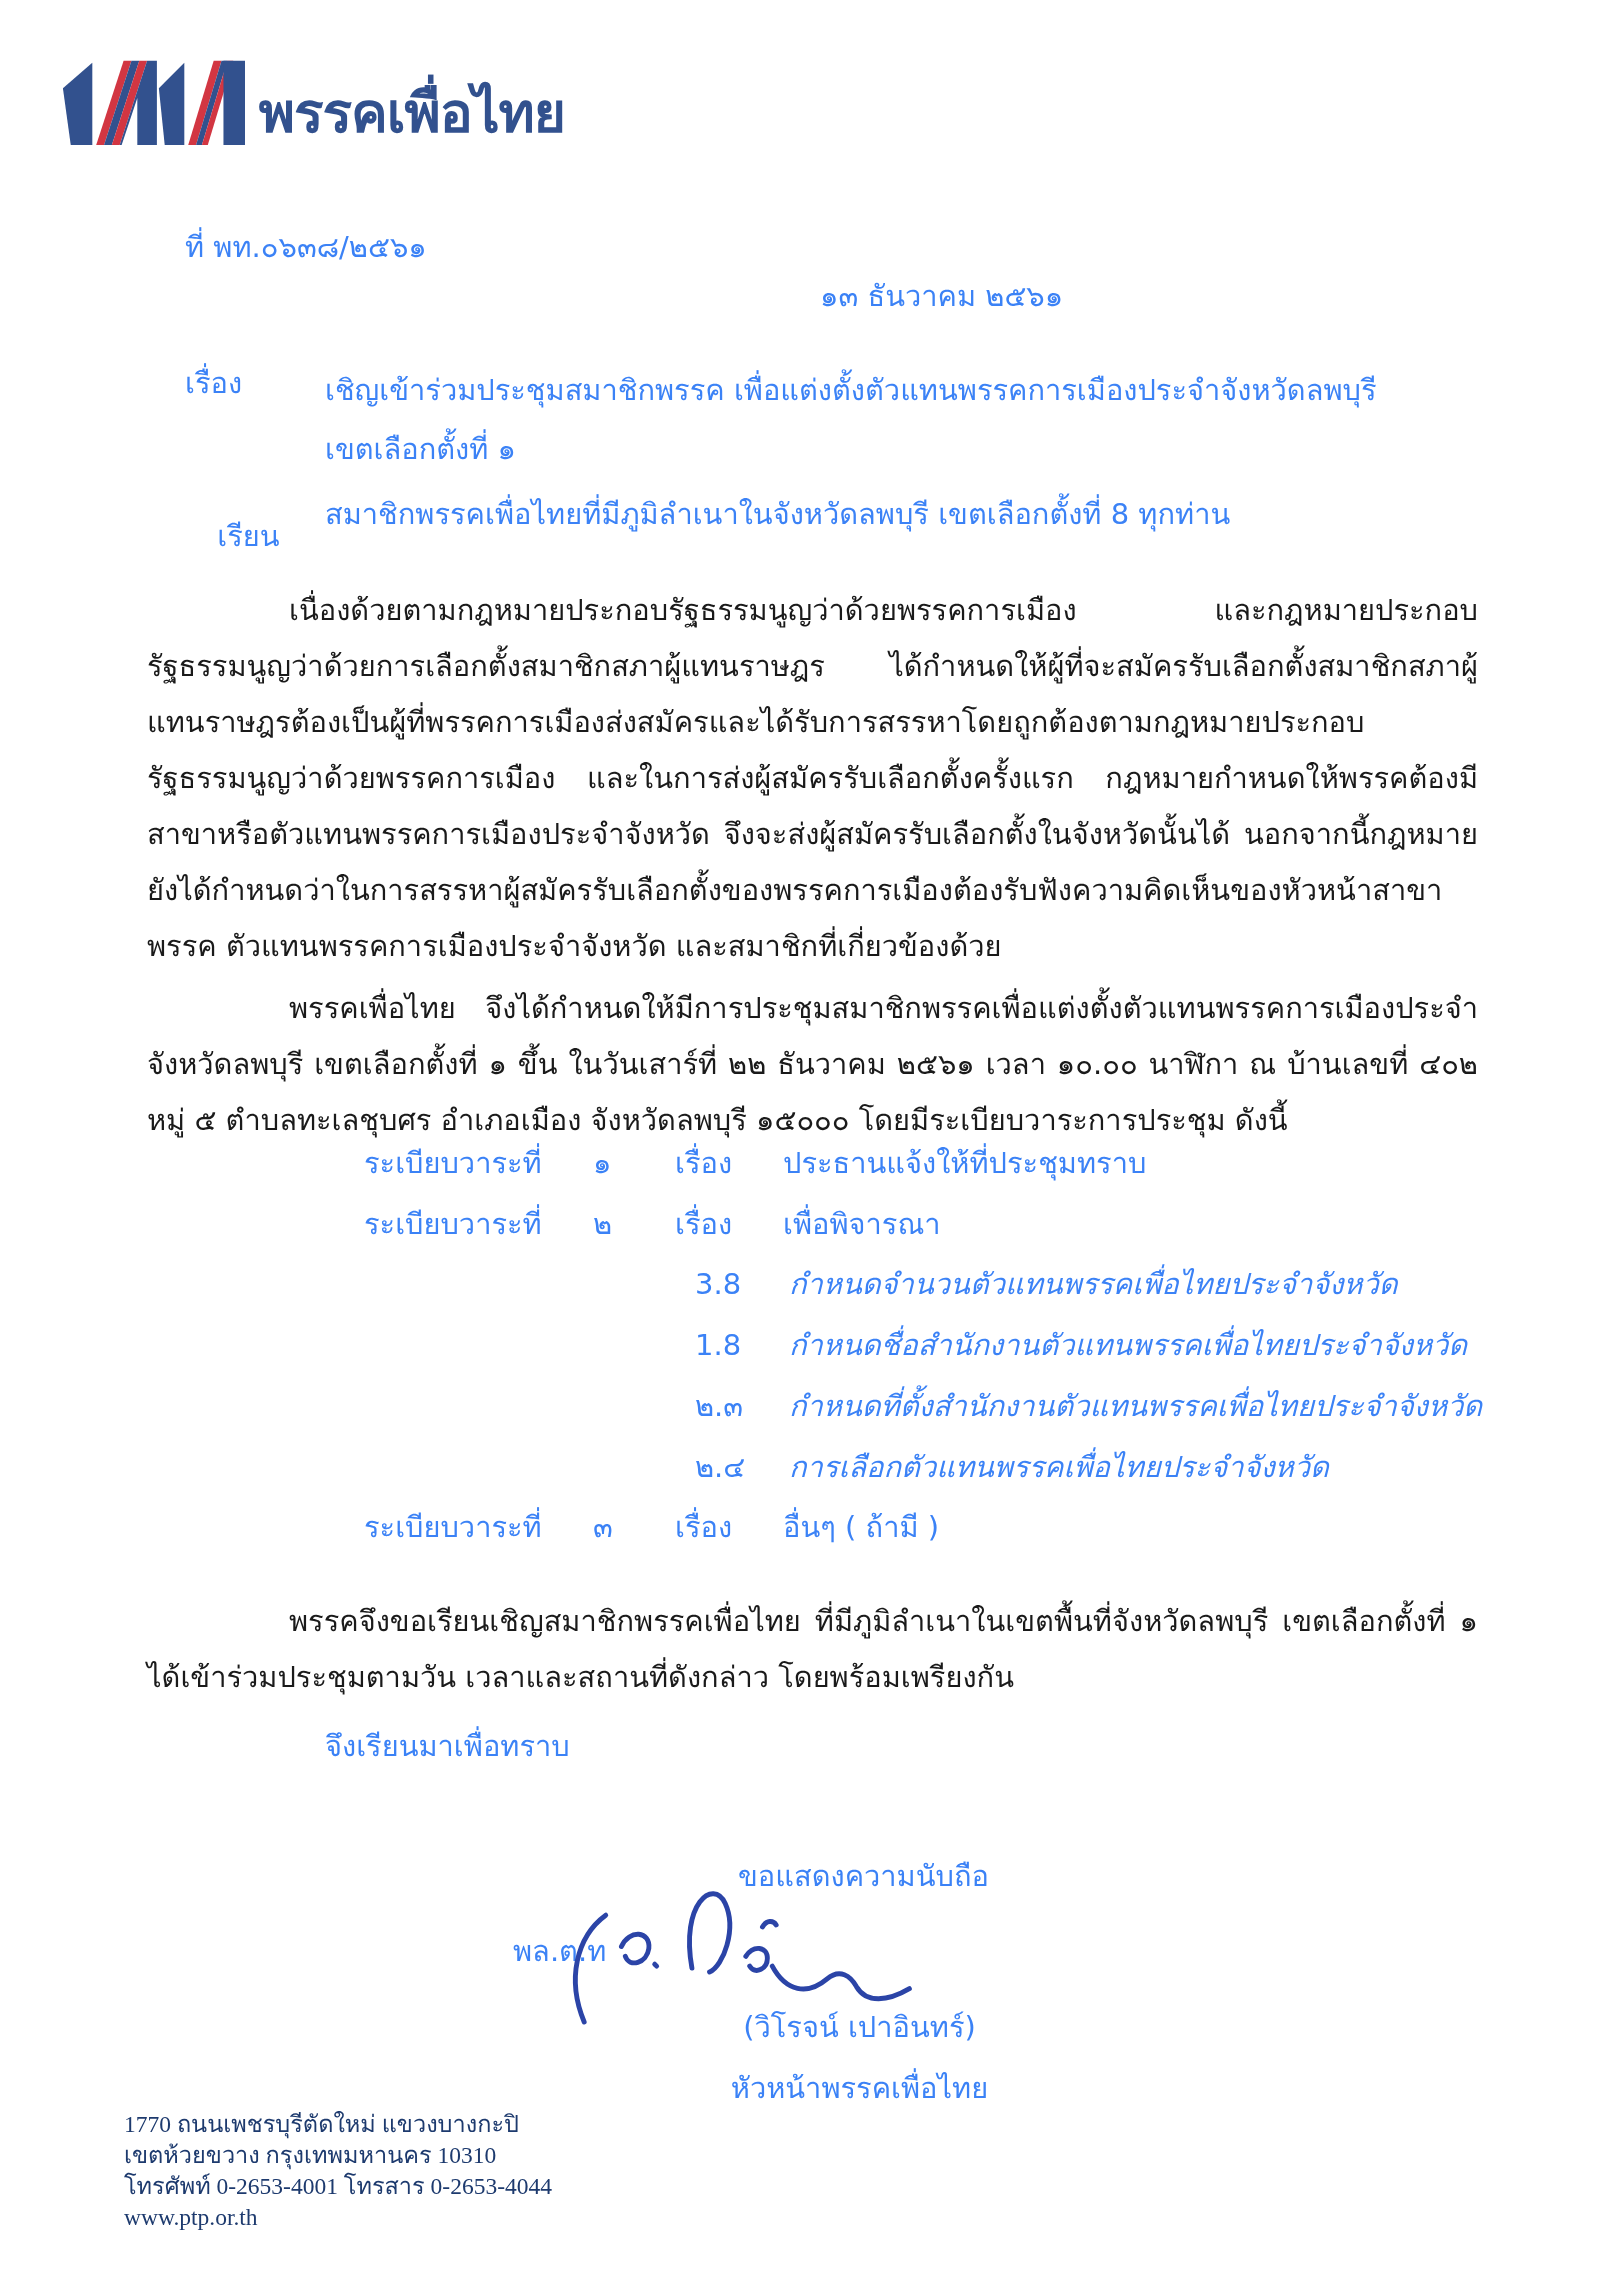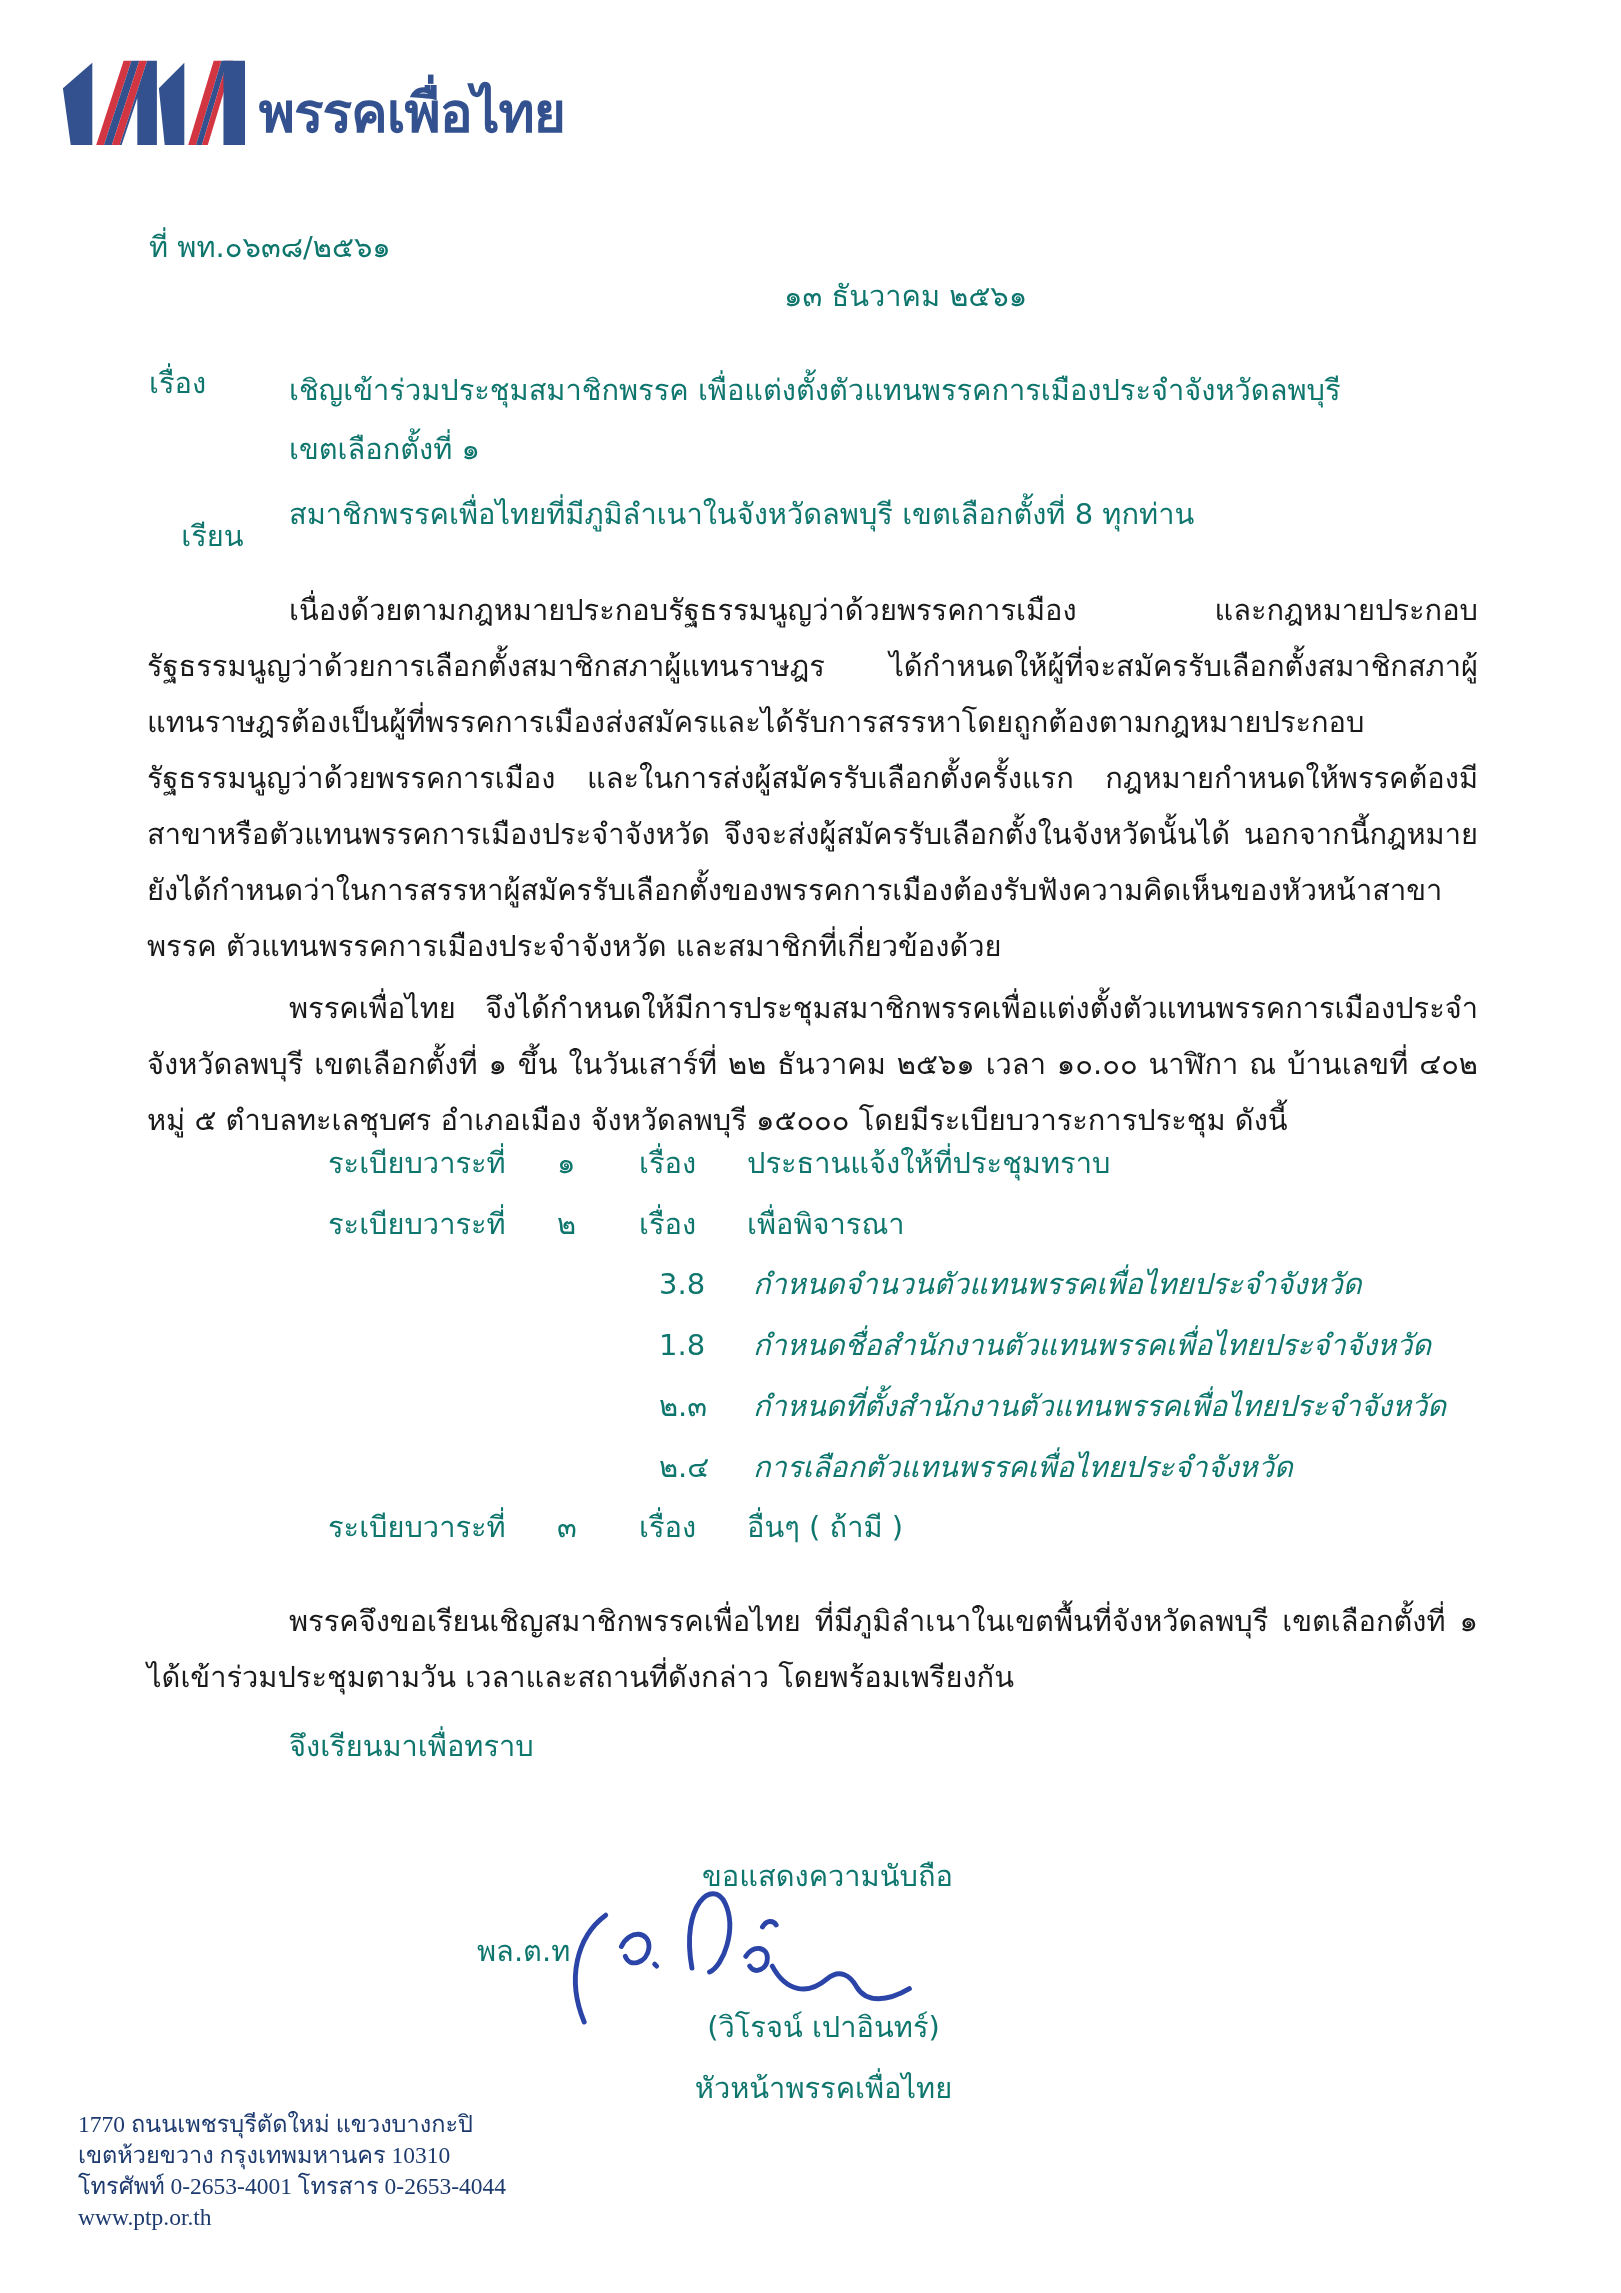--- a/index.html
+++ b/index.html
@@ -15,21 +15,21 @@
   }
   .abs{position:absolute;}
   
   .logo-wrap{left:59px;top:51px;display:flex;align-items:flex-end;gap:13.7px;}
   .logo-mark{width:186px;height:94px;display:block;}
   .party-name{
     font-size:55px;font-weight:bold;color:#32518e;
     letter-spacing:-1px;line-height:1;padding-bottom:3.9px;
   }
   
-  .t{font-size:29px;line-height:1.25;color:#0f766e;}
+  .t{font-size:29px;line-height:1.25;color:#3b82f6;margin-left:36px;}
   .ref-no{left:149px;top:229px;}
   .letter-date{left:784px;top:278px;text-align:center;}
   .label-col{left:149px;width:127px;}
   .subject-block{left:289px;top:361px;width:1191px;line-height:59px;}
   .subject-label{top:365px;}
   .to-label{top:518px;text-align:center;}
   .to-text{left:289px;top:496px;width:1191px;}
   .para{
     left:147px;width:1331px;
     text-align:justify;text-align-last:left;
@@ -53,21 +53,21 @@
   .signer-rank{left:477px;top:1933px;}
   .signature-svg{left:545px;top:1870px;width:431px;height:157px;}
   .signer-name{left:608px;top:2009px;width:431px;text-align:center;}
   .signer-title{left:608px;top:2070px;width:431px;text-align:center;}
   
   .footer{
     left:78px;top:2109px;width:686px;
     font-family:"Liberation Serif","DejaVu Serif",serif;
     font-size:23.5px;line-height:31px;color:#1d3a6e;
   }
-  .footer div{white-space:nowrap;}
+  .footer div{white-space:nowrap;margin-left:46px;}
 </style>
 </head>
 <body>
 
 <div class="page">
 
   <div class="abs logo-wrap">
     <svg class="logo-mark" viewBox="0 0 190 96" aria-hidden="true">
 
       <polygon points="4,38 34,12 34,96 12,96" fill="#32518e"></polygon>

